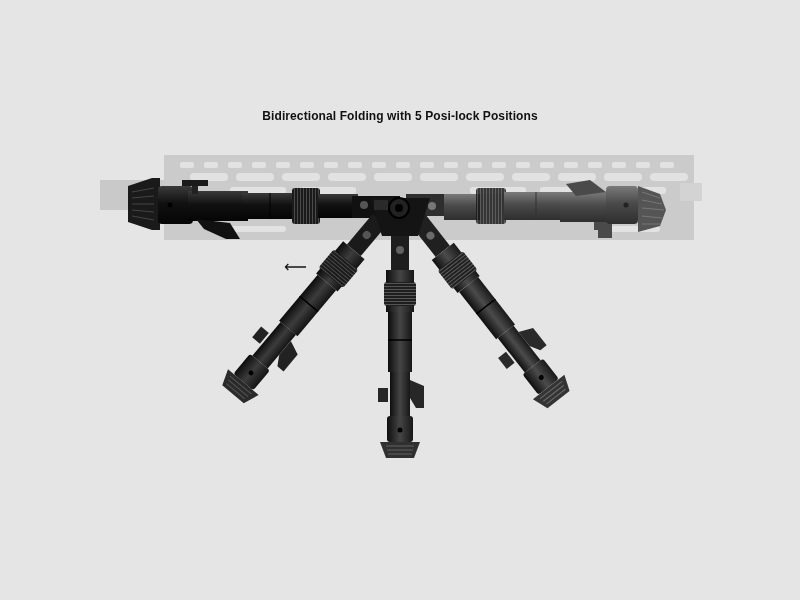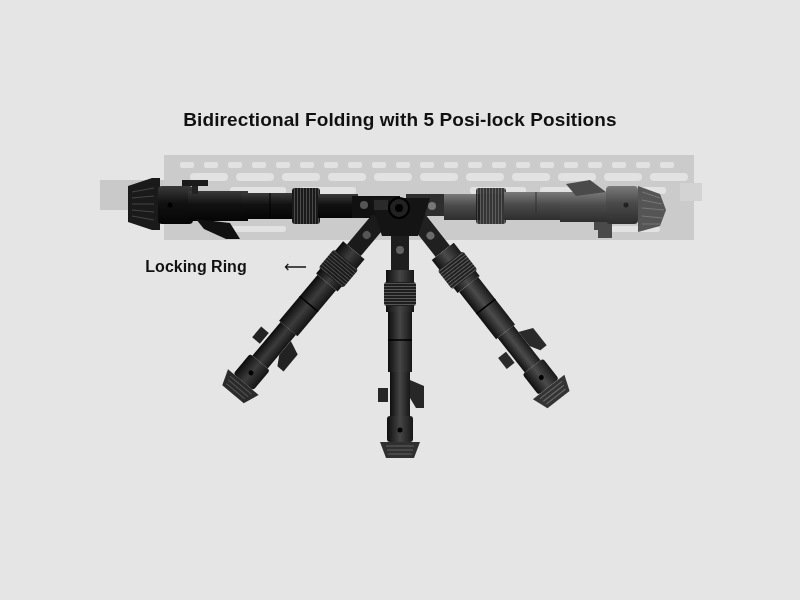--- a/index.html
+++ b/index.html
@@ -1,19 +1,19 @@
 <!DOCTYPE html>
 <html><head>
 <meta charset="utf-8">
 <style>
   html, body { margin:0; padding:0; }
   body { width:800px; height:600px; background:#e5e5e5; position:relative; overflow:hidden;
          font-family:"Liberation Sans", sans-serif; }
   .title { position:absolute; left:0; width:800px; top:109px; text-align:center;
-           font-weight:bold; font-size:19px; color:#111; letter-spacing:0.1px; }
+           font-weight:bold; font-size:12px; color:#111; letter-spacing:0.1px; }
   .callout { position:absolute; left:96px; top:257px; width:200px; text-align:center;
              font-weight:bold; font-size:16px; line-height:20px; color:#111; }
   .callout .arrow { position:absolute; left:188px; top:0; font-weight:normal; font-size:16px; }
   svg.scene { position:absolute; left:0; top:0; }
 </style>
 </head>
 <body>
 
 <div class="title">Bidirectional Folding with 5 Posi-lock Positions</div>
 
@@ -160,15 +160,14 @@
 
   <g>
     <path d="M370,198 L430,198 L418,236 L382,236 Z" fill="#141414"></path>
     <circle cx="399" cy="208" r="10" fill="#222" stroke="#000" stroke-width="2"></circle>
     <circle cx="399" cy="208" r="4" fill="#000"></circle>
     <rect x="374" y="200" width="14" height="10" fill="#2a2a2a"></rect>
   </g>
 </svg>
 
 <div class="callout">
-  <div>Locking Ring</div>
   <span class="arrow">⟵</span>
 </div>
 
 </body></html>

